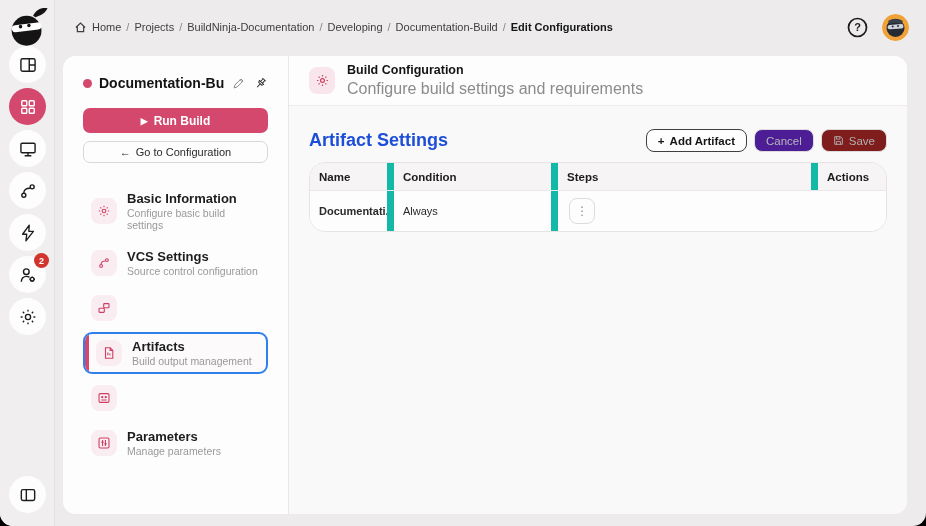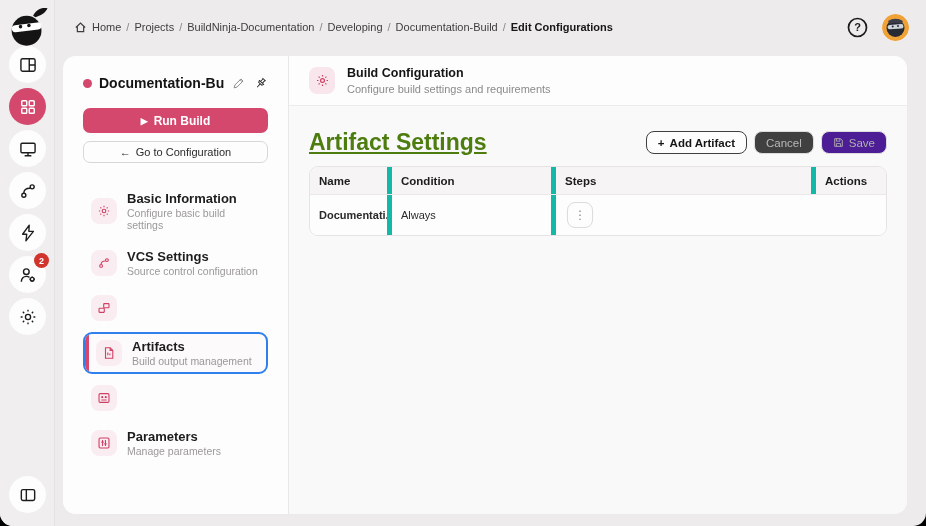--- a/index.html
+++ b/index.html
@@ -60,36 +60,36 @@
   .nav-title { font-size:13px; font-weight:700; color:#1d1d1d; }
   .nav-sub { font-size:10.5px; color:#9b9899; }
 
   
   .content { flex:1; background:#f9f9fa; display:flex; flex-direction:column; }
   .content-header { height:50px; flex:0 0 50px; background:#fdfdfe; border-bottom:1px solid #edebec;
                     display:flex; align-items:center; gap:12px; padding:0 20px; }
   .chip.big { width:27px; height:27px; background:#f9e6ec; }
   .ch-text { display:flex; flex-direction:column; gap:3px; }
   .ch-title { font-size:12.5px; font-weight:700; color:#141414; }
-  .ch-sub { font-size:11px; color:#8c8a8b; }
+  .ch-sub { font-size:16px; color:#8c8a8b; }
 
   .section-row { margin:23px 20px 10px; display:flex; align-items:center; justify-content:space-between; }
-  .section-title { font-size:23px; font-weight:700; color:#4d7c0f;text-decoration:underline; }
+  .section-title { font-size:18px; font-weight:700; color:#1d4ed8; }
   .btn-group { display:flex; gap:7px; }
   .btn { height:23px; border-radius:8px; font-family:inherit; font-size:11.5px;
          display:flex; align-items:center; gap:5px; padding:0 11px; cursor:pointer; }
   .btn-add { border:1px solid #404040; background:#fdfdfe; color:#161616; font-weight:600; }
-  .btn-cancel { border:1px solid #dedcdd; background:#404040; color:#b9b7b8; }
-  .btn-save { border:1px solid #dedcdd; background:#4c1d95; color:#b1afb0; }
-
-  .table { margin:0 20px; border:1px solid #e5e3e4; border-radius:9px; overflow:hidden; background:#fdfdfe; }
+  .btn-cancel { border:1px solid #dedcdd; background:#4c1d95; color:#b9b7b8; }
+  .btn-save { border:1px solid #dedcdd; background:#7f1d1d; color:#b1afb0; }
+
+  .table { margin:0 20px; border:1px solid #e5e3e4; border-radius:16px; overflow:hidden; background:#fdfdfe; }
   .t-head, .t-row { display:grid; grid-template-columns:77px 164px 260px 1fr; }
   .t-head { background:#f6f4f5; border-bottom:1px solid #eae8e9; height:28px; }
   .t-row { height:40px; background:#fdfdfe; }
-  .t-cell { padding-left:9px; display:flex; align-items:center; border-left:5px solid #14b8a6; overflow:hidden; }
+  .t-cell { padding-left:9px; display:flex; align-items:center; border-left:7px solid #14b8a6; overflow:hidden; }
   .t-cell:first-child { border-left:none; }
   .t-head .t-cell { font-size:11.5px; font-weight:700; color:#1c1c1c; }
   .t-row .t-cell { font-size:11px; color:#2a2a2a; }
   .cell-name { font-weight:700; color:#141414; white-space:nowrap; }
   .kebab-btn { width:26px; height:26px; border:1px solid #dddbdc; border-radius:8px; background:#fdfdfe;
                color:#8a8888; font-size:12px; display:flex; align-items:center; justify-content:center;
                cursor:pointer; margin-left:2px; }
 </style>
 </head>
 <body>

